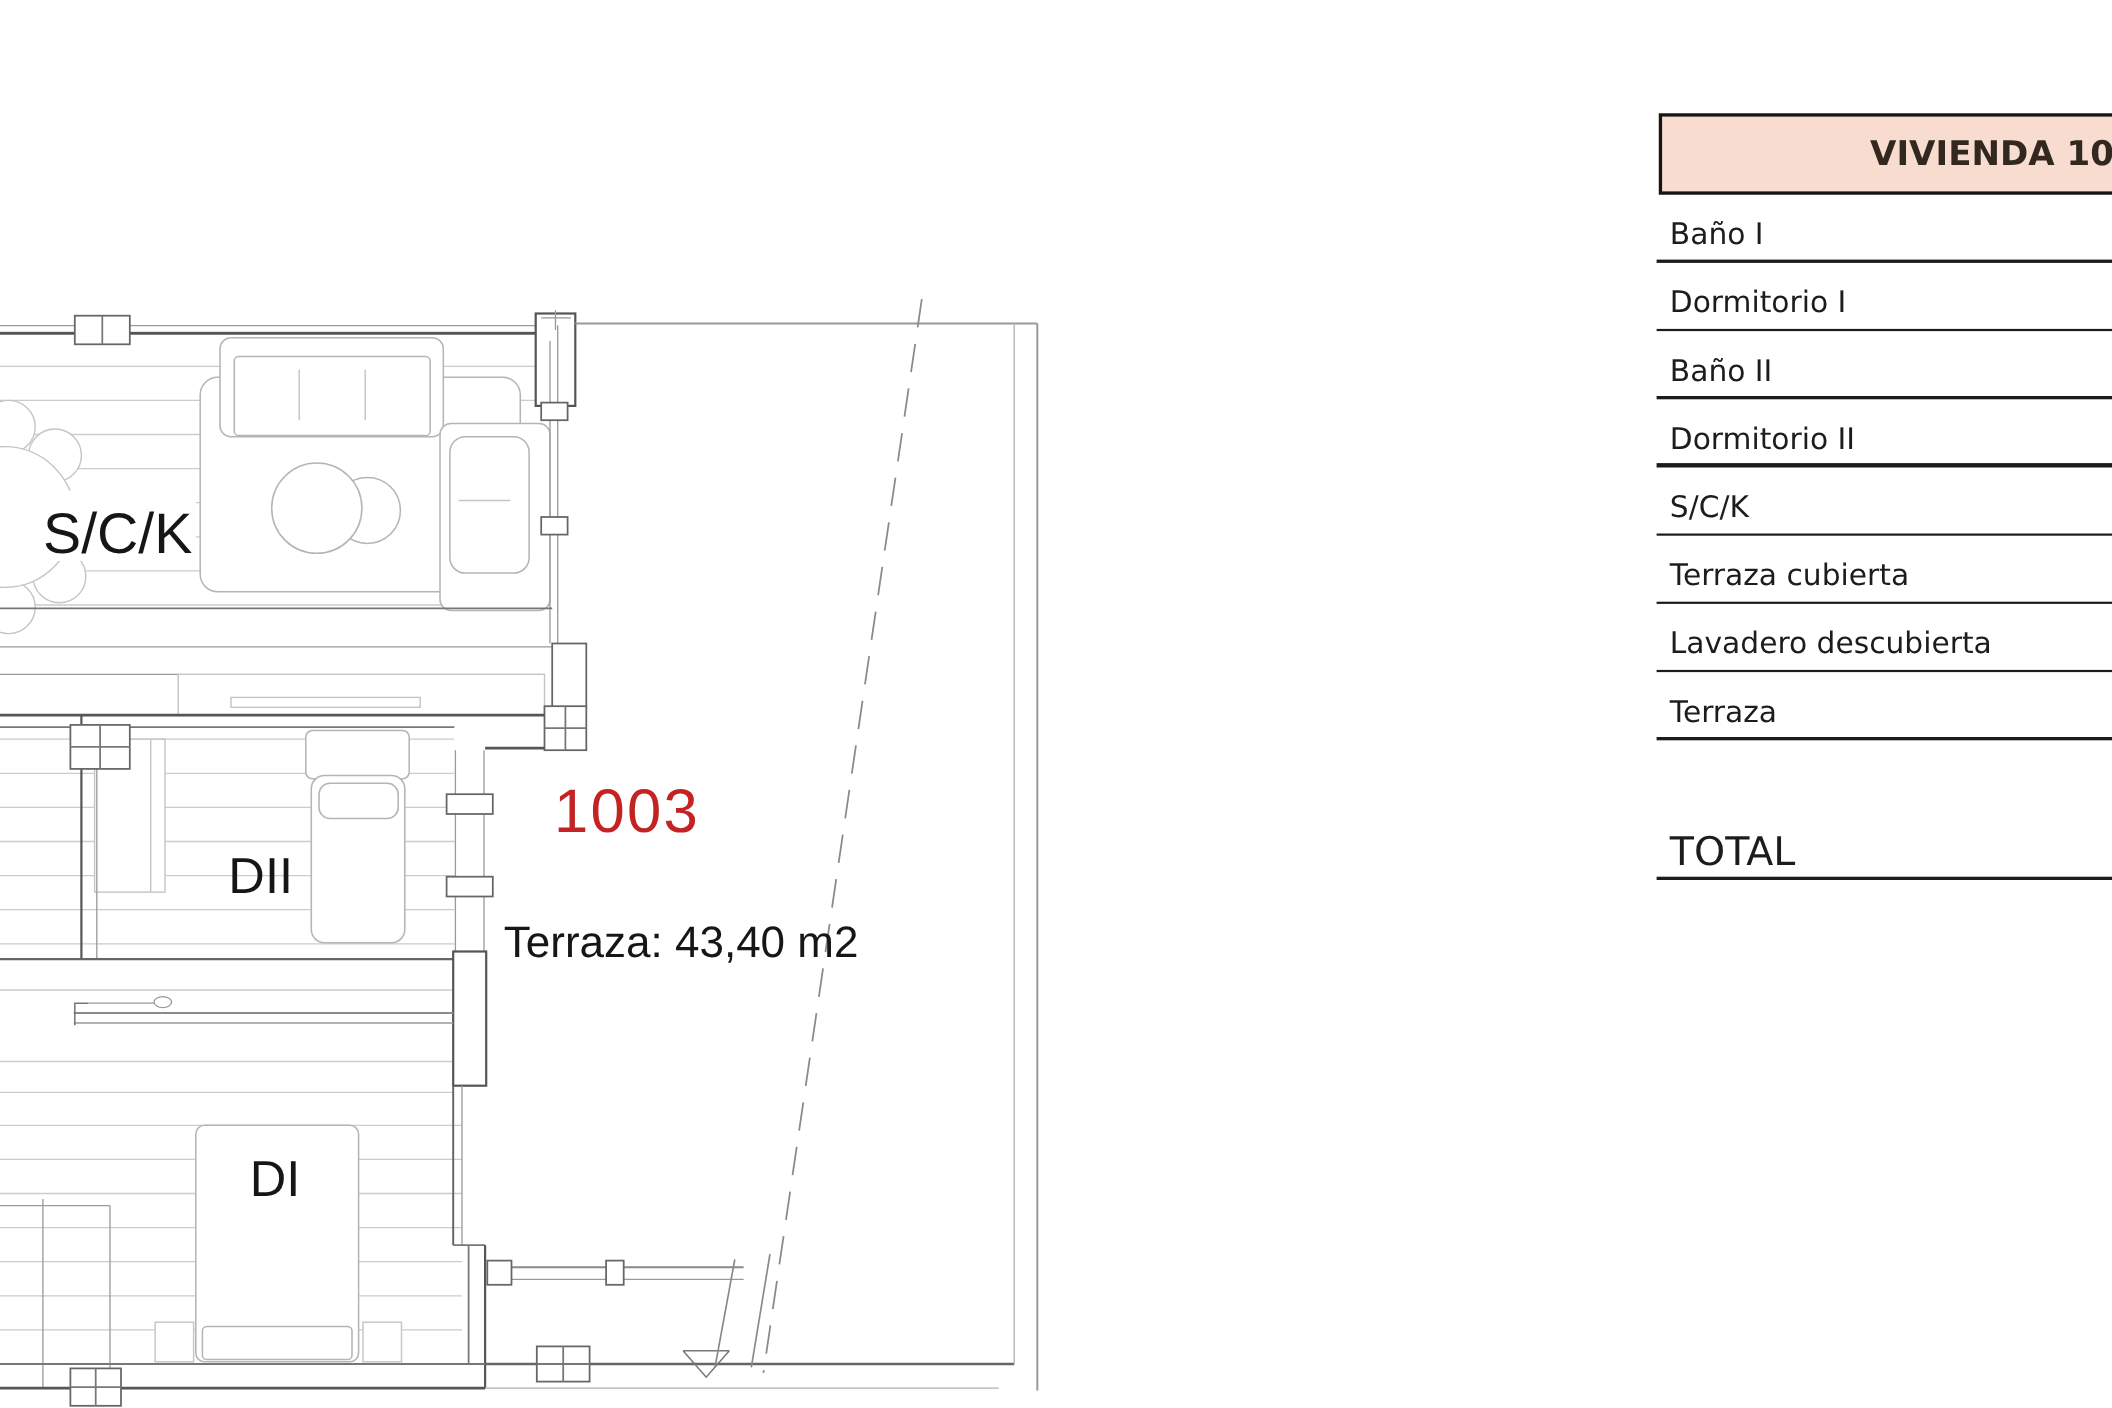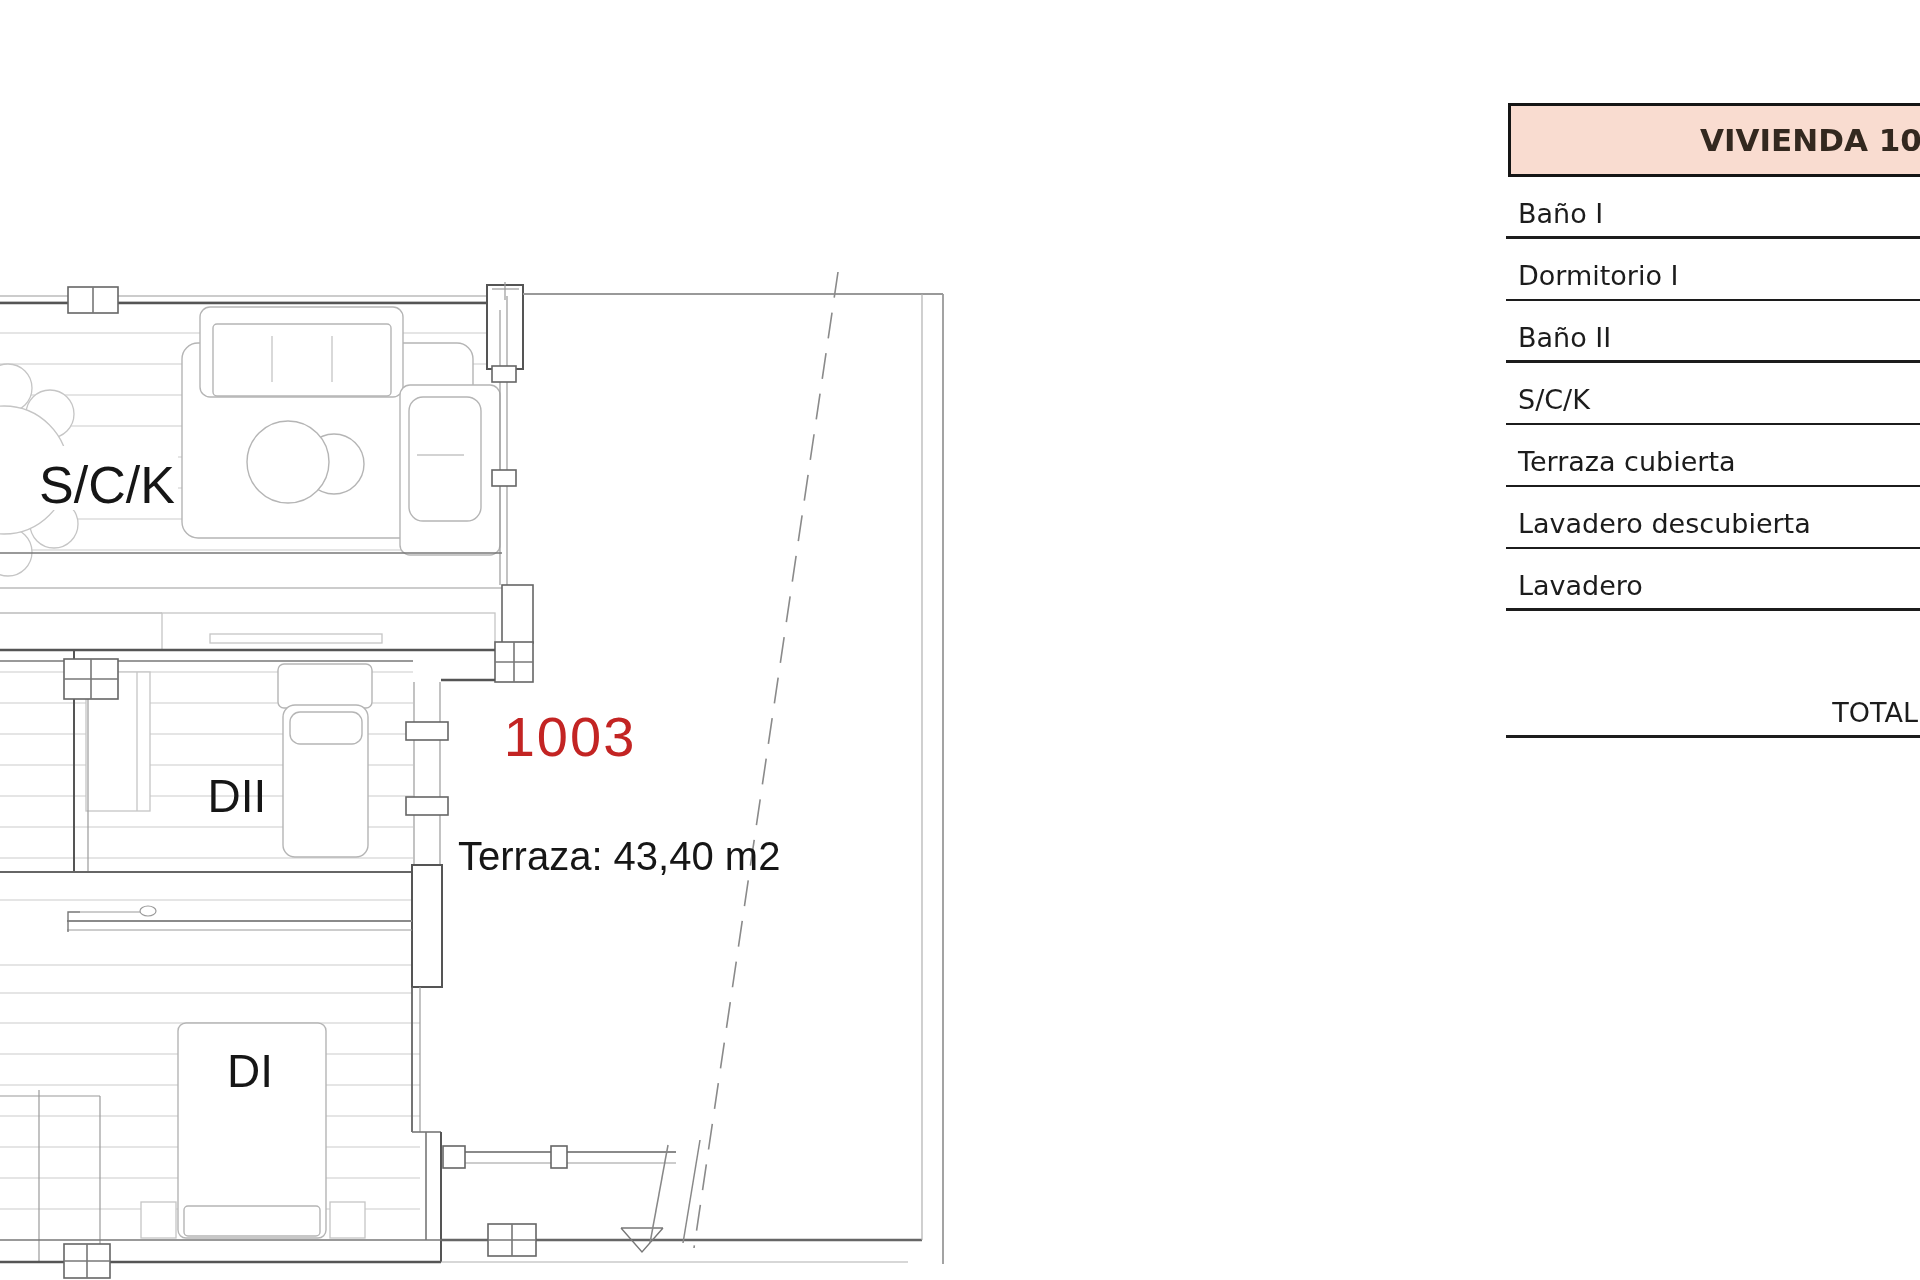--- a/index.html
+++ b/index.html
@@ -13,21 +13,21 @@
   .tbl-header{position:absolute;left:2px;top:0;width:560px;height:74px;box-sizing:border-box;
               background:#f9dcd0;border:3px solid #151515;}
   .tbl-header span{position:absolute;left:189px;top:0;line-height:68px;
                    font-size:31px;font-weight:bold;color:#33281f;white-space:nowrap;}
   .tbl-rows{position:absolute;left:0;top:74px;width:414px;display:flex;flex-direction:column;}
   .tbl-row{height:62px;box-sizing:border-box;border-bottom:2px solid #1c1c1c;}
   .tbl-row span{display:block;padding:22px 0 0 12px;font-size:27px;line-height:30px;white-space:nowrap;}
   .bb3{border-bottom-width:3px;}
   .bb4{border-bottom-width:4px;}
   .tbl-total{height:62px;box-sizing:border-box;margin-top:65px;border-bottom:3px solid #1c1c1c;}
-  .tbl-total span{display:block;padding:22px 2px 0 12px;font-size:27px;line-height:30px;text-align:right;}
+  .tbl-total span{display:block;padding:22px 12px 0 12px;font-size:36px;line-height:30px;}
 
   
   .plank{stroke:#cccccc;stroke-width:1.2;fill:none;}
   .furn{stroke:#b5b5b5;stroke-width:1.4;fill:#ffffff;}
   .furnl{stroke:#c5c5c5;stroke-width:1.3;fill:#ffffff;}
   .wthin{stroke:#9a9a9a;stroke-width:1.2;fill:none;}
   .wmed{stroke:#777777;stroke-width:1.6;fill:none;}
   .wthick{stroke:#555555;stroke-width:2.5;fill:none;}
   .wblock{stroke:#666666;stroke-width:1.6;fill:#ffffff;}
   .roomlbl{fill:#161616;font-family:"Liberation Sans",sans-serif;}
@@ -209,31 +209,34 @@
     <div class="tbl-rows">
       <div class="tbl-row bb3">
           <span>Baño I</span>
         </div>
       <div class="tbl-row">
           <span>Dormitorio I</span>
         </div>
       <div class="tbl-row bb3">
           <span>Baño II</span>
         </div>
+      <div class="tbl-row bb4">
+          <span>Dormitorio II</span>
+        </div>
       <div class="tbl-row">
           <span>S/C/K</span>
         </div>
       <div class="tbl-row">
           <span>Terraza cubierta</span>
         </div>
       <div class="tbl-row">
           <span>Lavadero descubierta</span>
         </div>
       <div class="tbl-row bb3">
-          <span>Lavadero</span>
+          <span>Terraza</span>
         </div>
       <div class="tbl-total">
           <span>TOTAL</span>
         </div>
     </div>
   </div>
 
 </div>
 
 </body></html>

